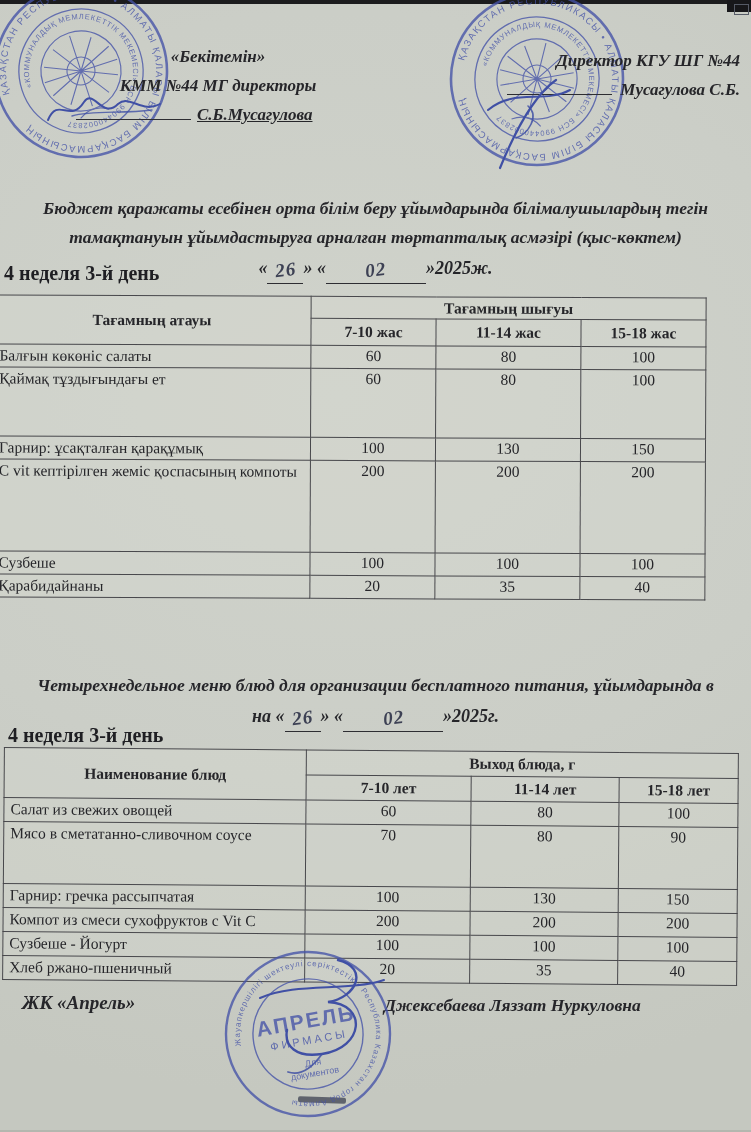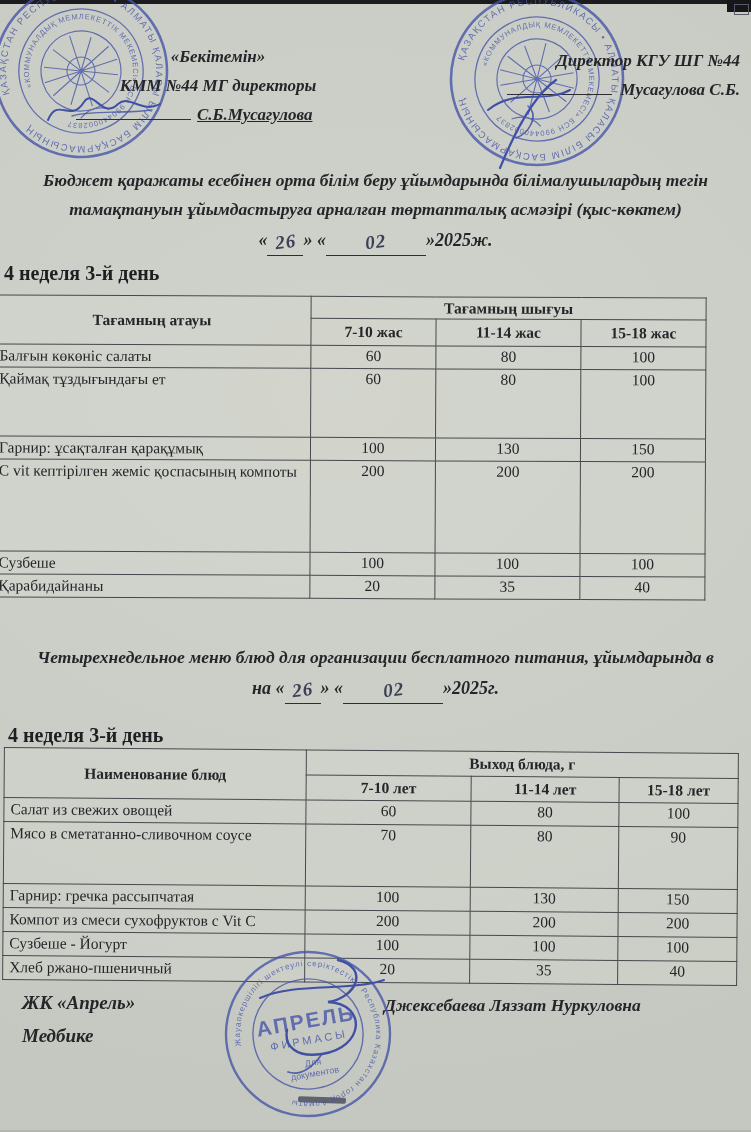--- a/index.html
+++ b/index.html
@@ -21,21 +21,21 @@
   
   .hdr{font-weight:bold;font-style:italic;font-size:17px;line-height:29px;white-space:nowrap;}
   .hdr-left{left:58px;top:42px;width:320px;text-align:center;}
   .hdr-left .l3{text-align:left;padding-left:18px;text-decoration:underline;}
   .hdr-right{left:410px;top:46px;width:330px;text-align:right;}
   .sigline{display:inline-block;border-bottom:1.6px solid #2d2d32;height:14px;vertical-align:baseline;}
   .sigline.w115{width:115px;margin-right:6px;}
   .sigline.w105{width:105px;margin-right:8px;}
 
   
-  .title{font-weight:bold;font-style:italic;font-size:17.5px;line-height:29px;text-align:center;}
+  .title{font-weight:bold;font-style:italic;font-size:17.5px;line-height:29px;text-align:center;margin-top:28px;}
   .title-kk{left:25px;top:166px;width:701px;}
   .title-ru{left:25px;top:643px;width:701px;}
   .dateline{margin-top:1px;font-size:18px;}
   .hw{display:inline-block;font-style:italic;color:#3d4154;font-size:19px;transform:rotate(-7deg) translateY(2px);letter-spacing:1px;}
   .u-day{display:inline-block;border-bottom:1.6px solid #2d2d32;min-width:36px;text-align:center;}
   .u-mon{display:inline-block;border-bottom:1.6px solid #2d2d32;min-width:100px;text-align:center;}
 
   
   .section{font-weight:bold;font-size:20px;color:#1f1f23;white-space:nowrap;}
   .section-1{left:4px;top:262px;}
@@ -276,21 +276,20 @@
           <td class="name-cell">Хлеб ржано-пшеничный</td>
           <td class="val-cell">20</td>
           <td class="val-cell">35</td>
           <td class="val-cell">40</td>
         </tr>
       </tbody>
   </table>
 
   <div class="abs footer-left">
     <div>ЖК «Апрель»</div>
-    <div>Медбике</div>
   </div>
   <div class="abs footer-names">
     <div>Джексебаева Ляззат Нуркуловна</div>
   </div>
 
   <svg class="stamp" width="180" height="180" viewBox="0 0 180 180" style="left:218px;top:944px;transform:rotate(-10deg);">
     <defs>
       <path id="rpA" d="M 90,90 m -68,0 a 68,68 0 1,1 136,0 a 68,68 0 1,1 -136,0" fill="none"></path>
     </defs>
     <g stroke="#4553a8" fill="none">

